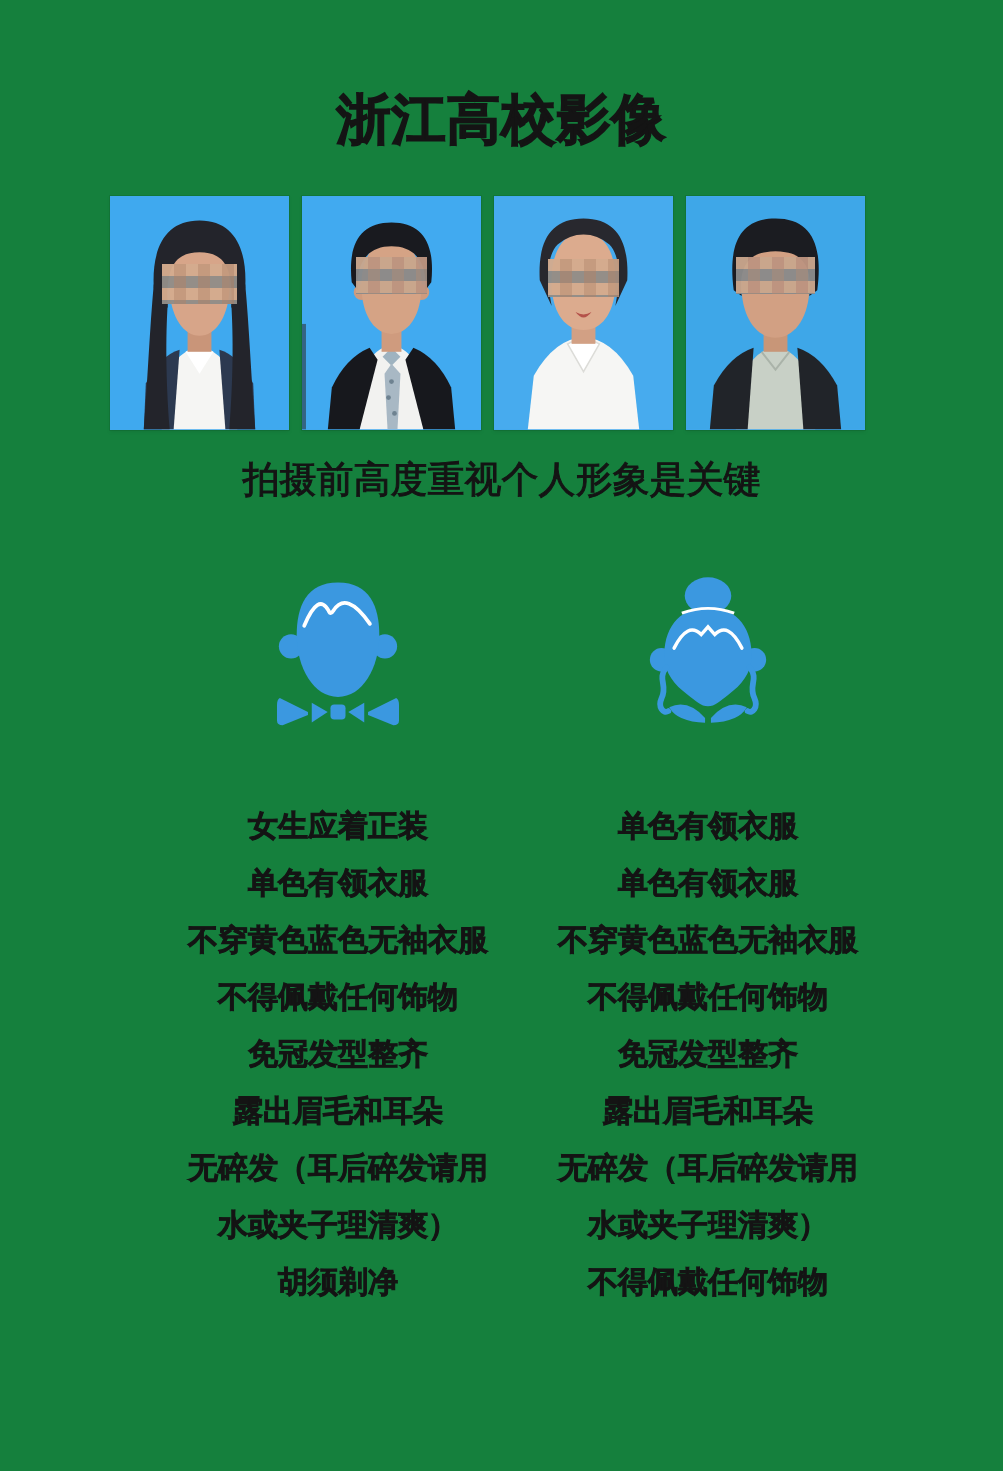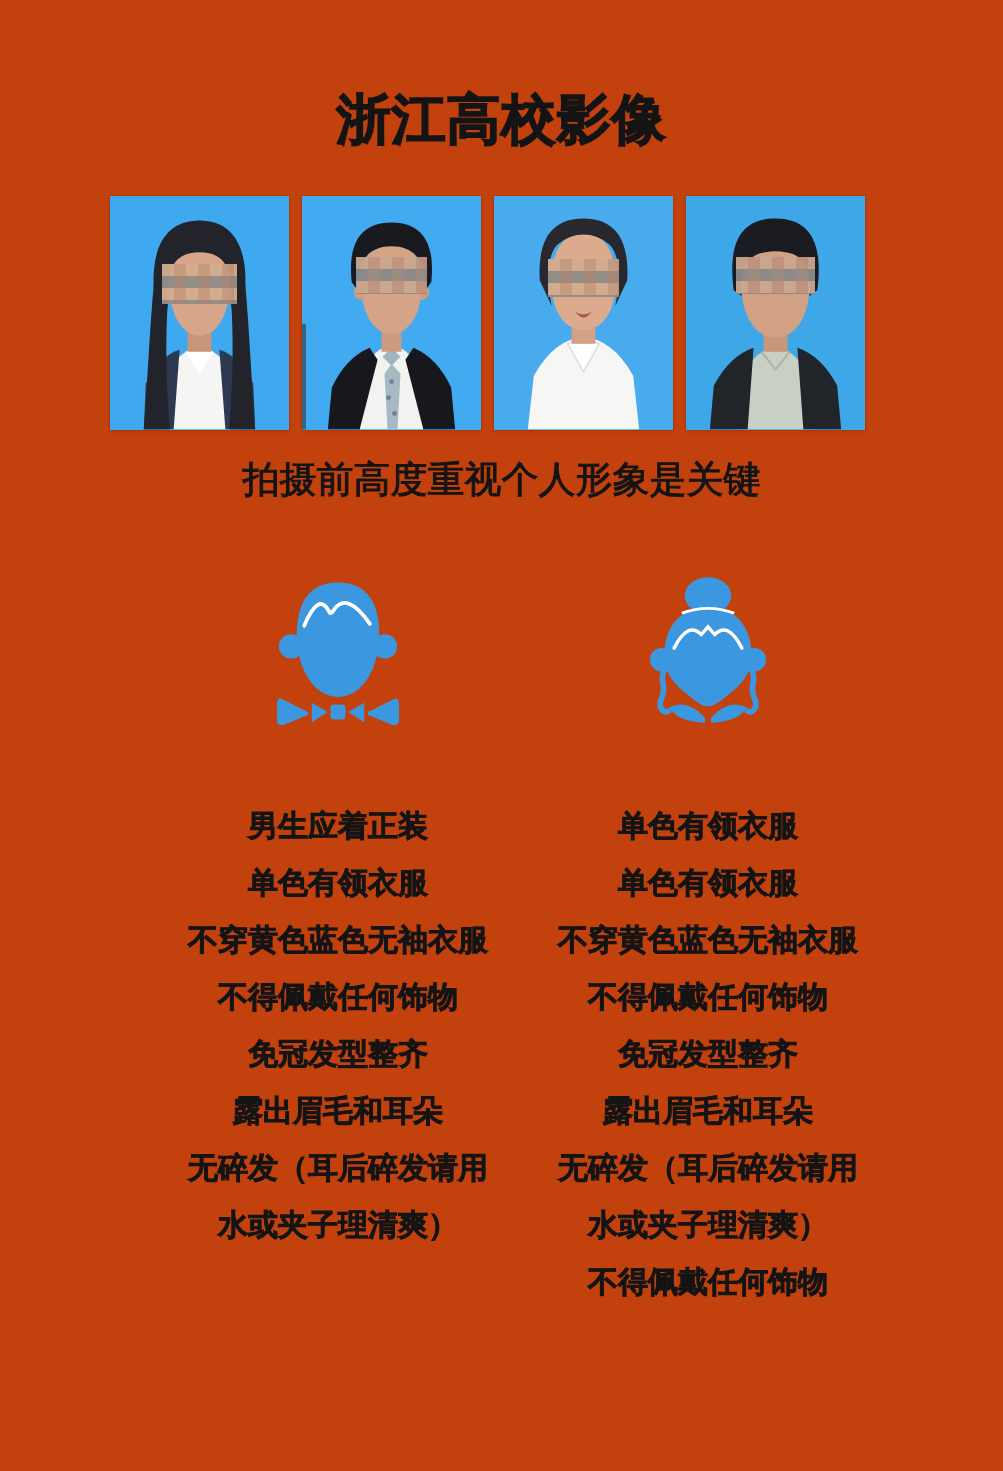--- a/index.html
+++ b/index.html
@@ -1,18 +1,18 @@
 <!DOCTYPE html>
 <html><head>
 <meta charset="utf-8">
 <style>
   html,body{margin:0;padding:0;background:#ffffff;}
   .page{
     position:relative;width:1003px;height:1471px;margin:0 auto;
-    background:#c2410c;overflow:hidden;
+    background:#15803d;overflow:hidden;
     font-family:"Liberation Sans","DejaVu Sans",sans-serif;
     color:#141414;
   }
   .title{
     position:absolute;top:84px;left:0;width:100%;
     text-align:center;font-size:54px;font-weight:900;
     letter-spacing:1px;-webkit-text-stroke:1.5px #141414;
   }
   .subtitle{
     position:absolute;top:455px;left:0;width:100%;
@@ -136,28 +136,29 @@
           <rect x="57" y="136" width="16" height="16" rx="4"></rect>
           <path d="M54,144 L37,134 L37,155 Z"></path>
           <path d="M76,144 L93,134 L93,155 Z"></path>
           <path d="M33,144 L3,129 Q0,131 0,136 L0,153 Q0,158 6,158 L33,147 Z"></path>
           <path d="M97,144 L127,129 Q130,131 130,136 L130,153 Q130,158 124,158 L97,147 Z"></path>
         </g>
         <path d="M29,52 Q44,16 55,36 Q57,41 60,36 Q74,14 99,50" fill="none" stroke="#ffffff" stroke-width="4" stroke-linecap="round"></path>
       </svg>
     </div>
     <div class="rules">
-      <div class="rule">男生应着正装</div>
+      <div class="rule">女生应着正装</div>
       <div class="rule">单色有领衣服</div>
       <div class="rule">不穿黄色蓝色无袖衣服</div>
       <div class="rule">不得佩戴任何饰物</div>
       <div class="rule">免冠发型整齐</div>
       <div class="rule">露出眉毛和耳朵</div>
       <div class="rule">无碎发（耳后碎发请用</div>
       <div class="rule">水或夹子理清爽）</div>
+      <div class="rule">胡须剃净</div>
     </div>
   </div>
 
   <div class="column column-female">
     <div class="icon-wrap">
       <svg width="126" height="160" viewBox="0 0 130 160">
         <g fill="#3b98e0">
           <ellipse cx="65" cy="22" rx="24" ry="19"></ellipse>
           <circle cx="17" cy="88" r="12"></circle>
           <circle cx="113" cy="88" r="12"></circle>

